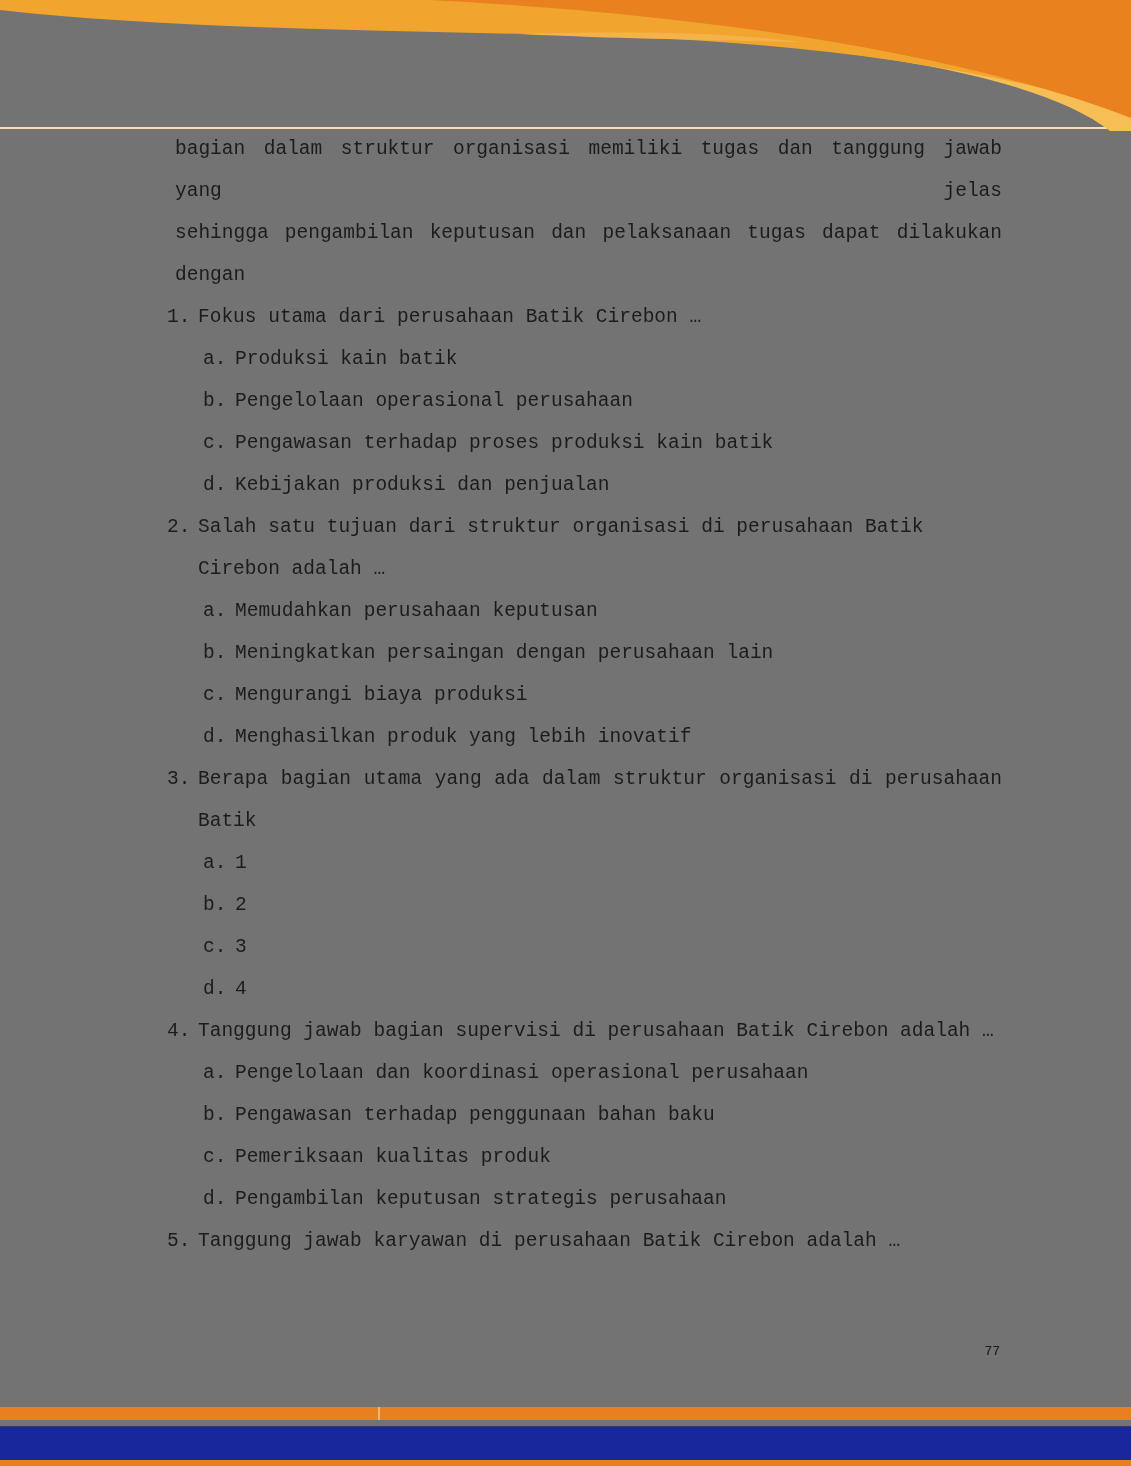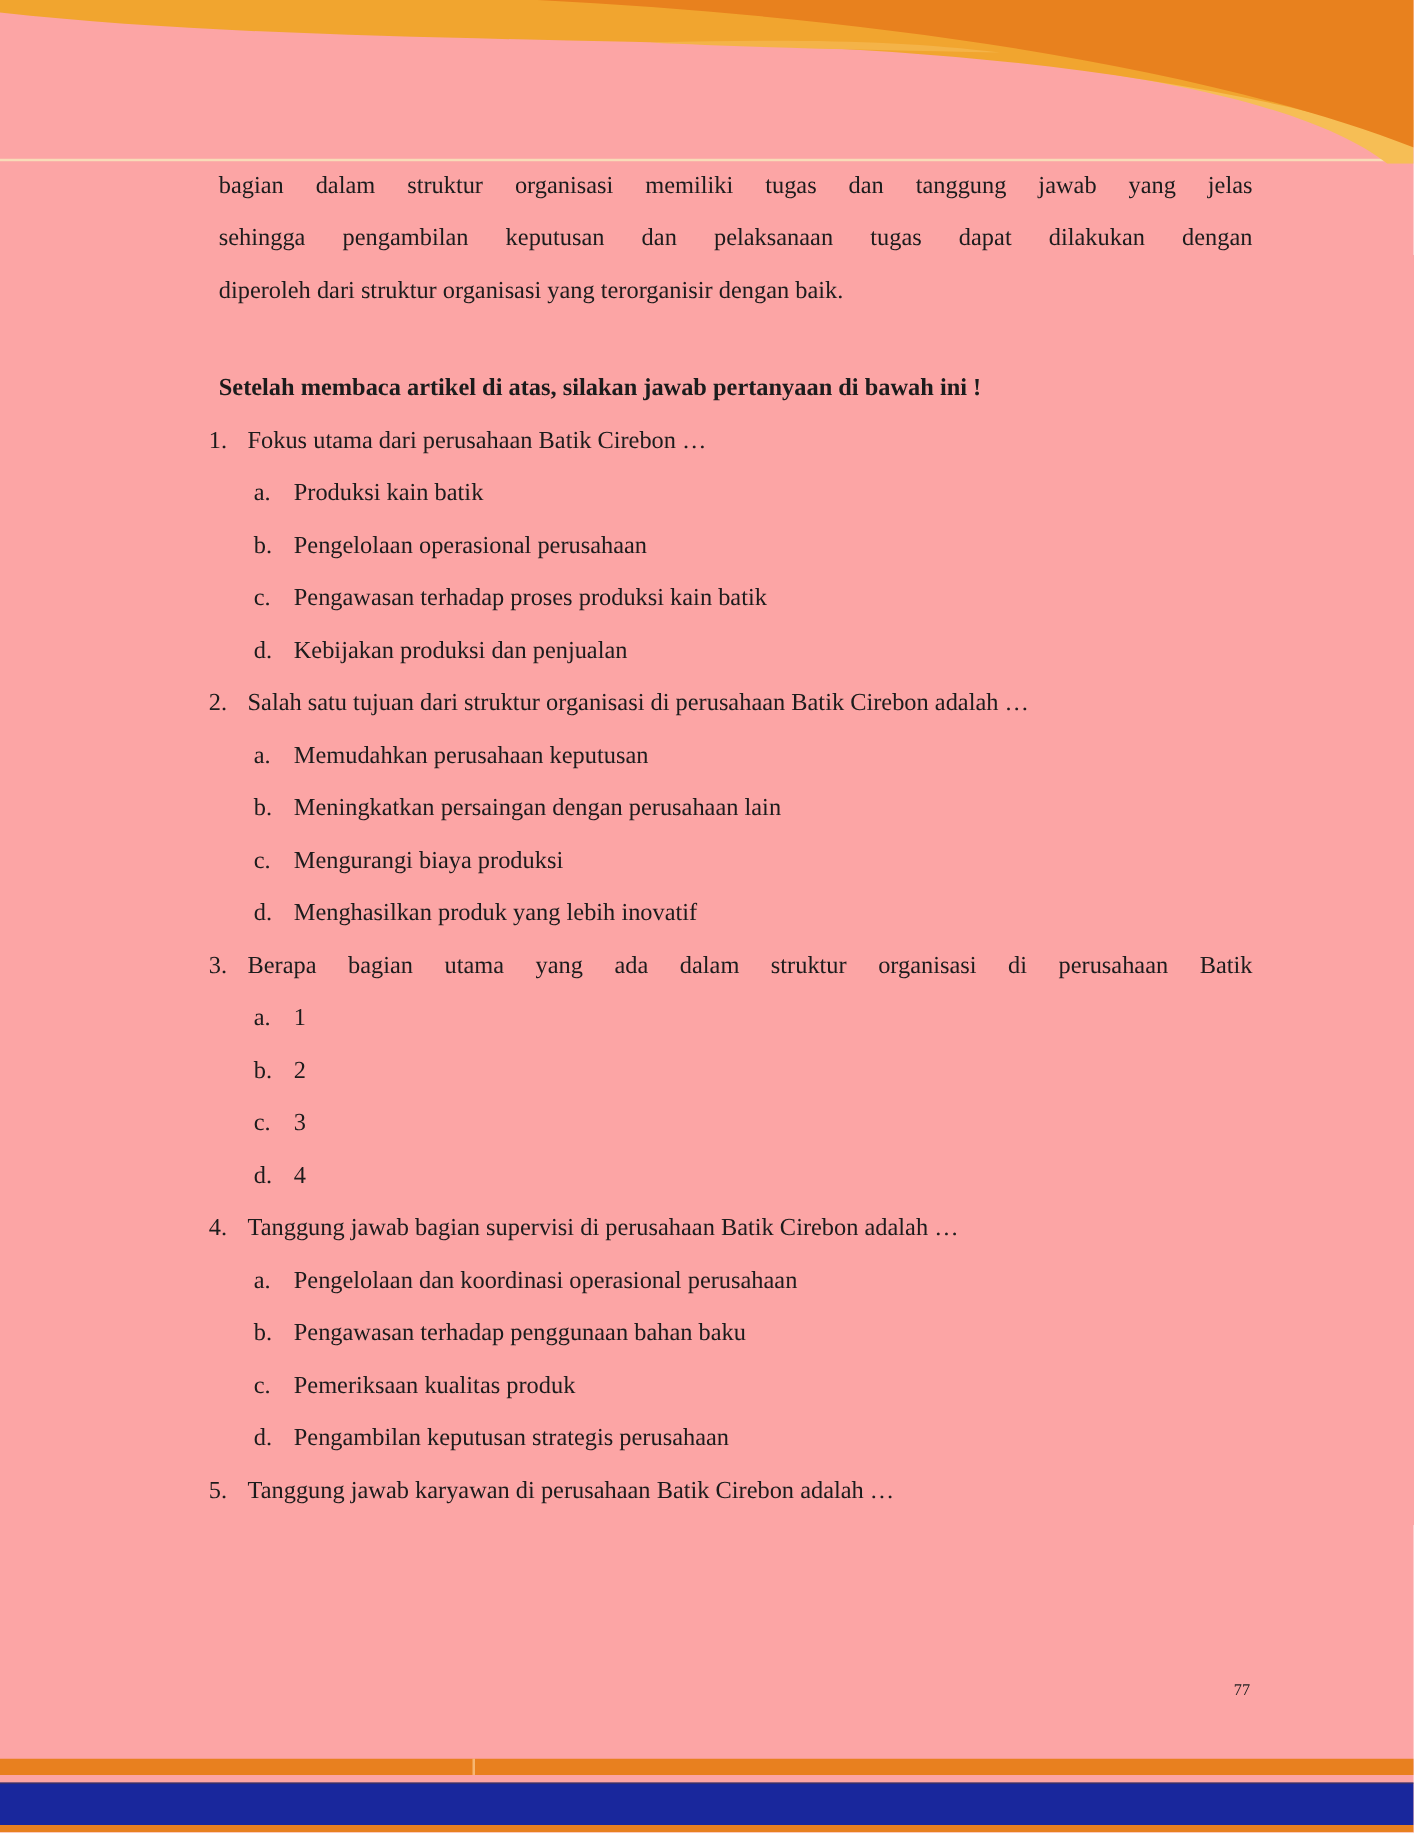--- a/index.html
+++ b/index.html
@@ -1,22 +1,22 @@
 <!DOCTYPE html>
 <html><head>
 <meta charset="utf-8">
 <style>
   html, body { margin: 0; padding: 0; background: #ffffff; }
   .page {
     position: relative;
     width: 1131px;
     height: 1466px;
-    background: #fca5a5;
+    background: #737373;
     overflow: hidden;
-    font-family: Liberation Serif, serif;
+    font-family: Liberation Mono, monospace;
     color: #1c1c1c;
   }
 
   
   .header-art {
     position: absolute; top: 0; left: 0;
     width: 1131px; height: 131px;
     z-index: 2; display: block;
   }
   .header-rule {
@@ -85,23 +85,21 @@
     <path d="M780 42 C 900 50, 1020 70, 1131 96 L 1131 131 L 1110 131 C 1060 92, 950 62, 780 46 Z" fill="#F6BE55"></path>
     <path d="M0 0 L 1131 0 L 1131 112 C 980 66, 800 42, 600 36 C 400 30, 180 30, 0 10 Z" fill="#F1A52F"></path>
     <path d="M 520 34 C 630 31, 720 32, 800 42 C 700 40, 600 38, 520 34 Z" fill="#F4B348"></path>
     <path d="M430 0 C 700 14, 960 52, 1131 118 L 1131 0 Z" fill="#E8811E"></path>
   </svg>
 
   <main class="content">
     <div id="paragraph">
         <div class="pline stretch">bagian dalam struktur organisasi memiliki tugas dan tanggung jawab yang jelas</div>
         <div class="pline stretch">sehingga pengambilan keputusan dan pelaksanaan tugas dapat dilakukan dengan</div>
-        <div class="pline">diperoleh dari struktur organisasi yang terorganisir dengan baik.</div>
       </div>
-    <p class="instruction">Setelah membaca artikel di atas, silakan jawab pertanyaan di bawah ini !</p>
     <div id="questions">
         <div class="q-row">
           <span class="q-num">1.</span>
           <span class="q-body">Fokus utama dari perusahaan Batik Cirebon …</span>
         </div>
         <div class="opt-row">
           <span class="opt-letter">a.</span>
           <span class="opt-text">Produksi kain batik</span>
         </div>
         <div class="opt-row">

